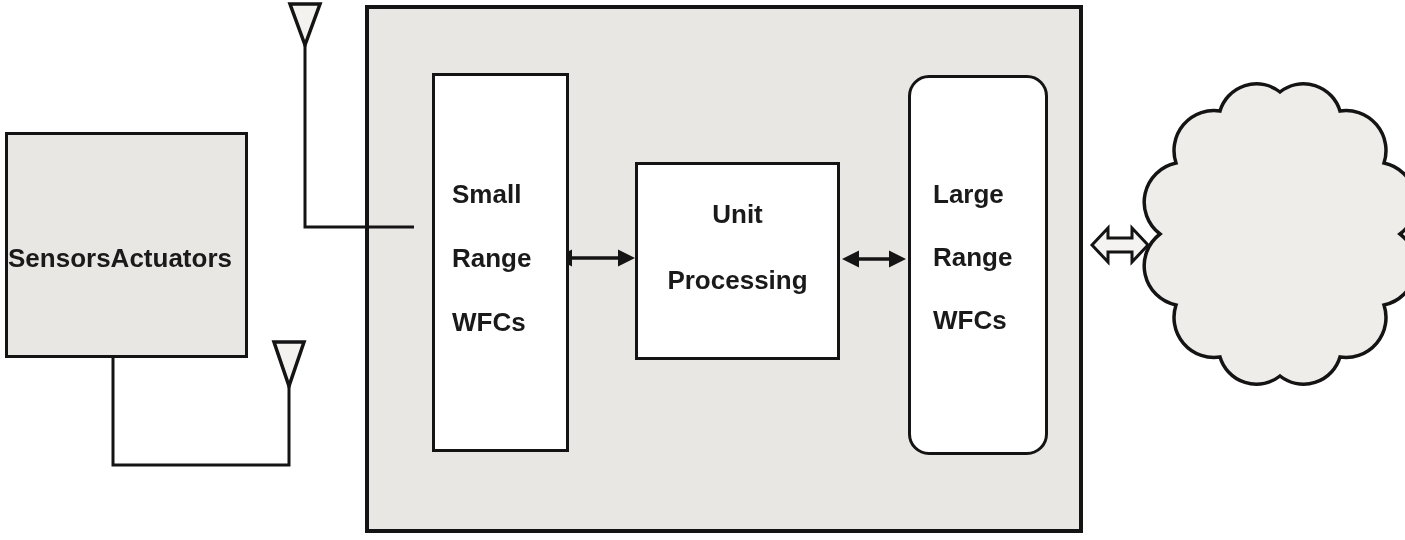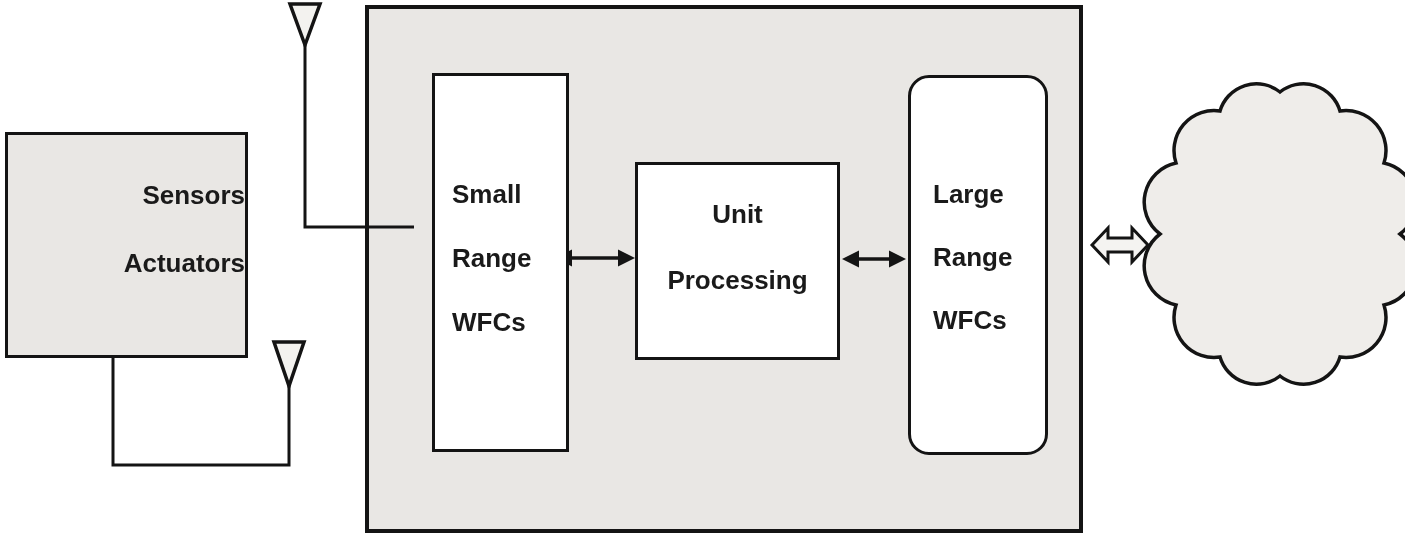--- a/index.html
+++ b/index.html
@@ -19,21 +19,21 @@
   .gray-fill  { background: #e9e7e4; }
   .white-fill { background: #ffffff; }
   #gateway-container {
     left: 365px; top: 5px; width: 718px; height: 528px;
     border-width: 4px;
     z-index: 1;
   }
   #sensors-box {
     left: 5px; top: 132px; width: 243px; height: 226px;
     z-index: 1;
-    display: flex; flex-direction: column; align-items: flex-end;
+    display: flex; flex-direction: row; align-items: center;
     padding-top: 26px;
   }
   #sensors-box .label-line { line-height: 68px; }
   .block-label {
     color: #1a1a1a;
     font-weight: bold;
     font-size: 26px;
     white-space: nowrap;
   }
   #svg-layer { position: absolute; left: 0; top: 0; z-index: 2; }

